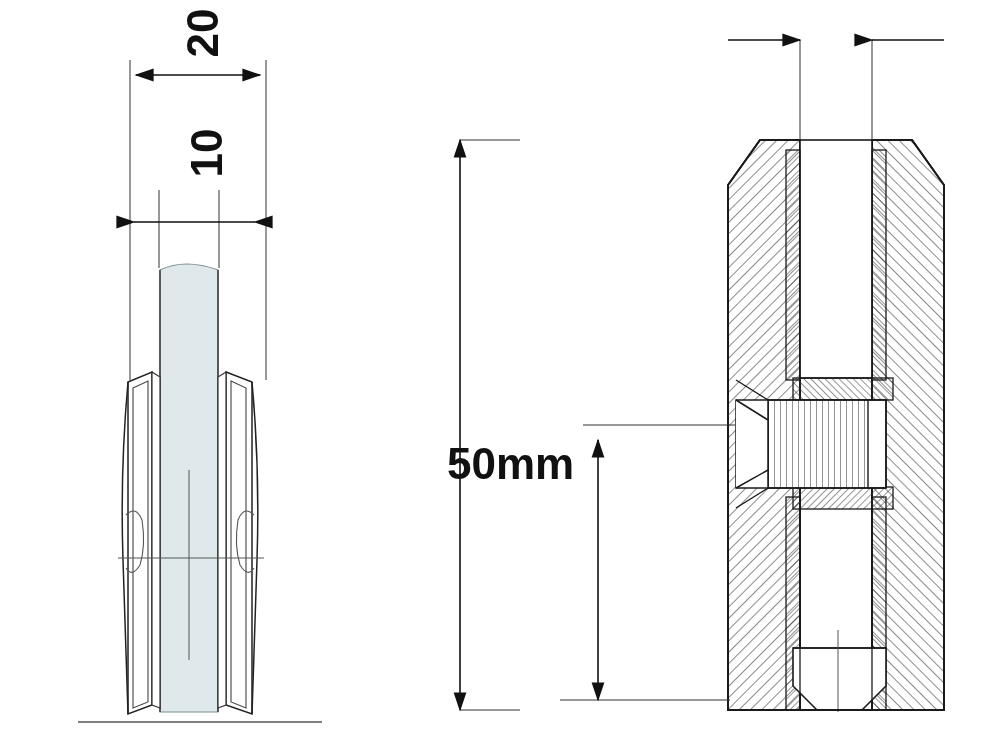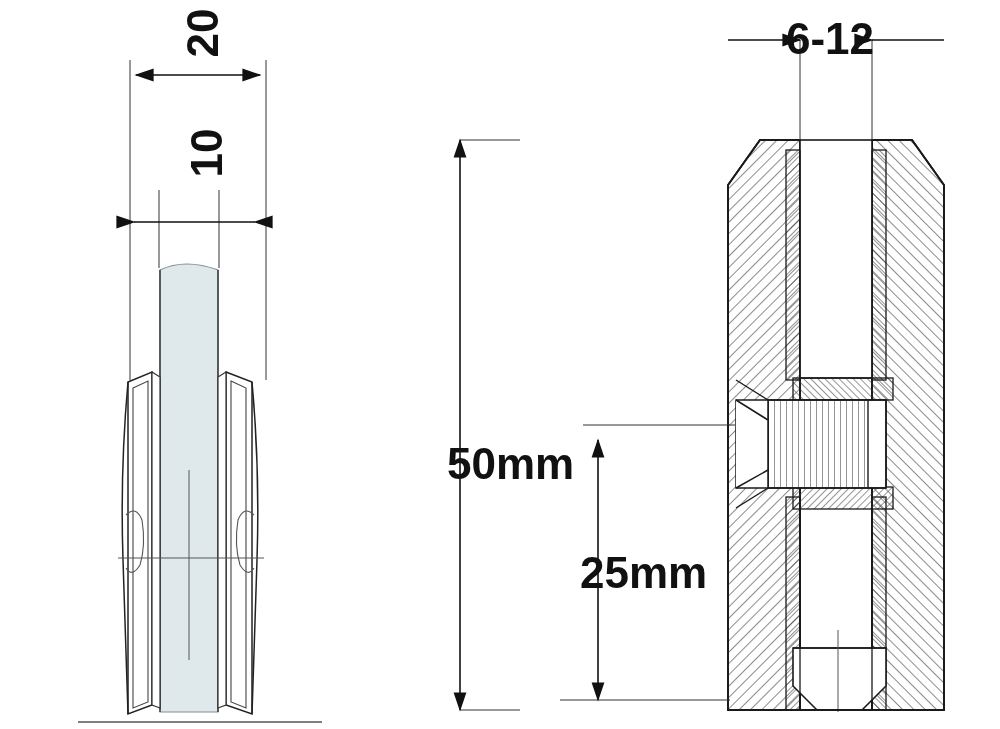--- a/index.html
+++ b/index.html
@@ -152,19 +152,17 @@
 
       <line x1="598" y1="440" x2="598" y2="700" stroke="#111" stroke-width="1.6" marker-start="url(#arrL)" marker-end="url(#arrR)"></line>
       <line x1="560" y1="700" x2="730" y2="700" stroke="#333" stroke-width="1"></line>
     </g>
   </svg>
 
   <div class="dim-label rot90" style="left:163px; top:8px; width:80px; text-align:center; font-size:44px;">20</div>
 
   <div class="dim-label rot90" style="left:167px; top:128px; width:80px; text-align:center; font-size:44px;">10</div>
 
-  <div class="dim-label" style="left:786px; top:14px; font-size:44px;">6-12</div>
 
   <div class="dim-label" style="left:447px; top:399px; font-size:44px;margin-top:40px;">50mm</div>
 
-  <div class="dim-label" style="left:580px; top:548px; font-size:44px;">25mm</div>
 
 </div>
 
 </body></html>

